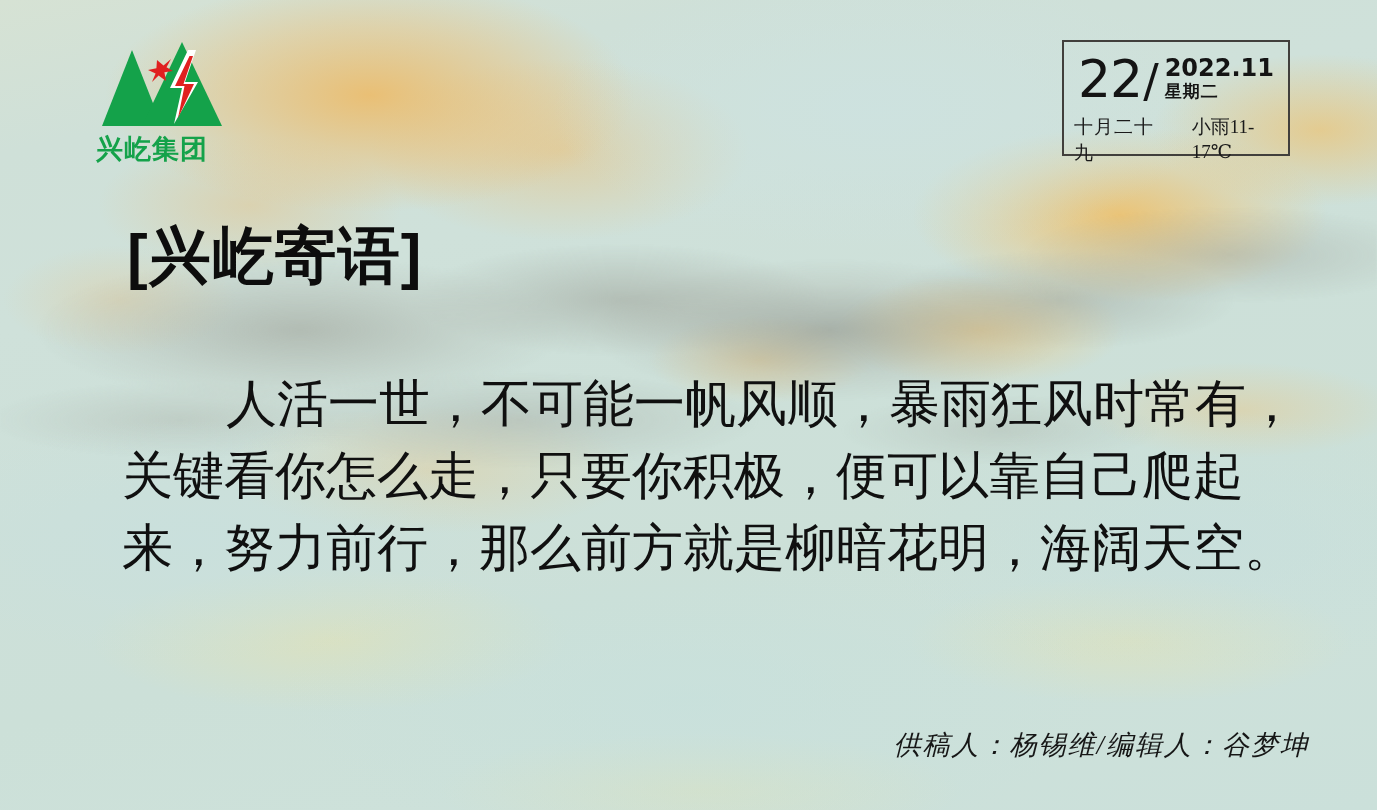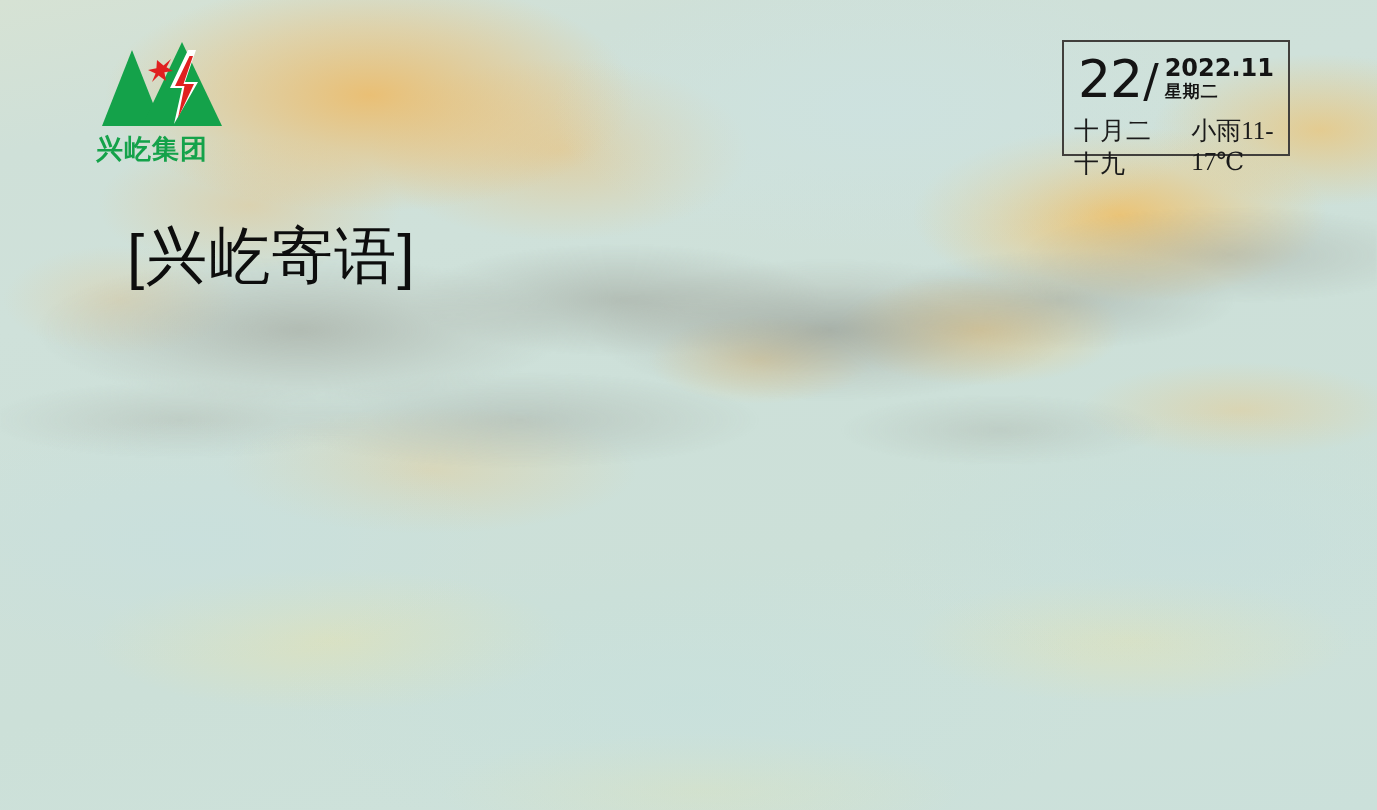--- a/index.html
+++ b/index.html
@@ -140,34 +140,34 @@
     line-height: 1.25;
     letter-spacing: 1px;
     font-family: Liberation Serif, serif;
   }
   .date-bottom {
     display: flex;
     align-items: baseline;
     justify-content: center;
     gap: 22px;
     margin-top: 4px;
-    font-size: 25px;
+    font-size: 19px;
     color: #1a1a1a;
     font-family: "Liberation Serif", "DejaVu Serif", serif;
   }
   #lunar-date { letter-spacing: 1px; }
   #weather { letter-spacing: 0px; margin-left: 12px; }
 
   
   #headline {
     position: absolute;
     left: 127px;
     top: 222px;
     font-size: 62px;
-    font-weight: 400;
+    font-weight: 700;
     color: #0d0d0d;
     letter-spacing: 1px;
     line-height: 1.1;
     white-space: nowrap;
   }
 
   
   #body-text {
     position: absolute;
     left: 122px;
@@ -227,15 +227,21 @@
       </span>
     </div>
     <div class="date-bottom">
       <span id="lunar-date">十月二十九</span>
       <span id="weather">小雨11-17℃</span>
     </div>
   </div>
 
   <div id="headline">[兴屹寄语]</div>
 
-
+  <div id="body-text">
+    <div class="line first">人活一世，不可能一帆风顺，暴雨狂风时常有，</div>
+    <div class="line">关键看你怎么走，只要你积极，便可以靠自己爬起</div>
+    <div class="line">来，努力前行，那么前方就是柳暗花明，海阔天空。</div>
+  </div>
+
+  <div id="credits">供稿人：杨锡维/编辑人：谷梦坤</div>
 
 </div>
 
 </body></html>

